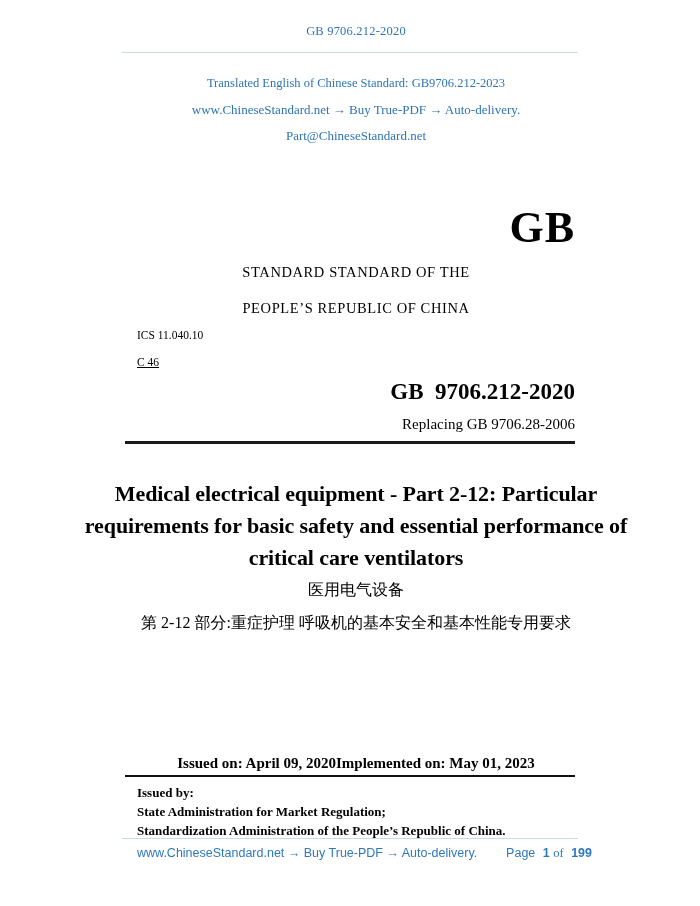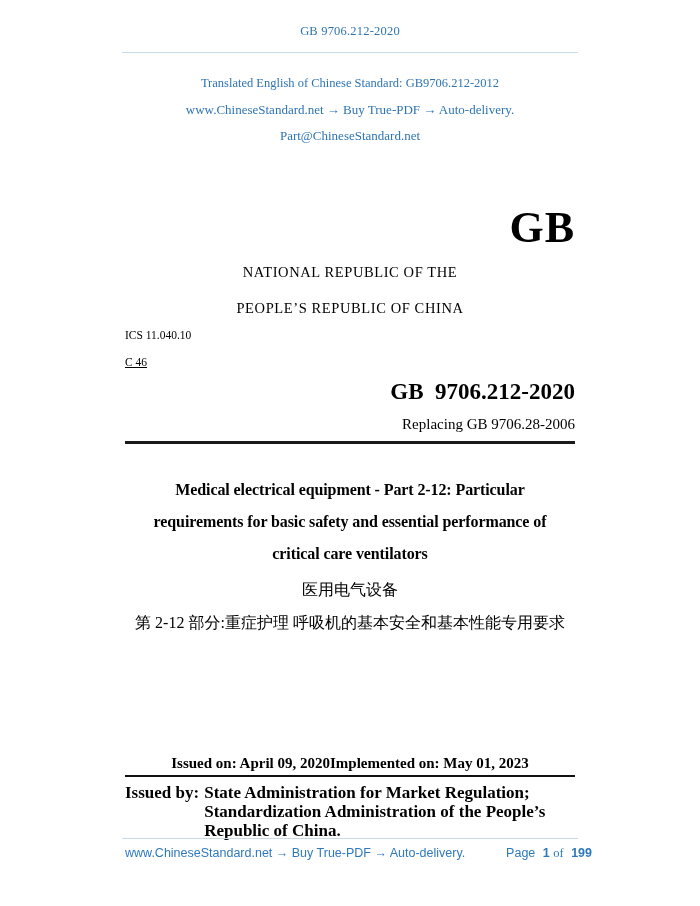--- a/index.html
+++ b/index.html
@@ -5,21 +5,21 @@
   html, body { margin: 0; padding: 0; background: #ffffff; }
   .page {
     position: relative;
     width: 700px;
     height: 906px;
     background: #ffffff;
     font-family: "Liberation Serif", serif;
     color: #000000;
     overflow: hidden;
   }
-  .abs { position: absolute; }
+  .abs { position: absolute; padding-left: 12px; }
   .center { left: 0; right: 0; text-align: center; }
   .blue { color: #2E74B5; }
 
   .running-header {
     top: 24px;
     font-size: 12.5px;
     letter-spacing: 0.2px;
   }
   .rule {
     position: absolute;
@@ -54,40 +54,41 @@
     right: 125px;
     font-size: 23px;
     font-weight: bold;
     white-space: pre;
   }
   .replacing { top: 416px; right: 125px; font-size: 15px; }
 
   .black-rule-1 { position:absolute; top: 441px; left: 125px; width: 450px; height: 2.5px; background: #1a1a1a; }
   .black-rule-2 { position:absolute; top: 775px; left: 125px; width: 450px; height: 1.5px; background: #111111; }
 
-  .title-en { font-weight: bold; font-size: 16px; letter-spacing: -0.1px; }
+  .title-en { font-weight: bold; font-size: 22px; letter-spacing: -0.1px; }
   .title-l1 { top: 481px; }
   .title-l2 { top: 513px; }
   .title-l3 { top: 545px; }
 
   .zh { font-size: 16px; font-family: "Liberation Serif", "DejaVu Sans", serif; }
   .zh-l1 { top: 580px; }
   .zh-l2 { top: 613px; }
   .iso-note { top: 648px; font-size: 15px; }
 
   .issued-row {
     top: 755px; left: 125px; right: 125px;
     display: flex; justify-content: center;
     font-size: 15px; font-weight: bold;
   }
   .issued-by-row {
     top: 783px; left: 125px; right: 110px;
     display: flex;
-    font-size: 17px; font-weight: bold;
+    font-size: 13px; font-weight: bold;
     line-height: 19px;
+    flex-direction: column;
   }
   .issued-by-label { white-space: pre; margin-right: 5px; }
 
   .footer-rule { top: 838px; }
   .footer-row {
     top: 846px; left: 125px; right: 108px;
     display: flex; justify-content: space-between;
     font-family: "Liberation Sans", sans-serif;
     font-size: 12.5px;
     color: #2E79BE;
@@ -97,33 +98,33 @@
 </style>
 </head>
 <body>
 
 <div class="page">
 
   <div class="abs center blue running-header">GB 9706.212-2020</div>
 
   <div class="rule header-rule"></div>
 
-  <div class="abs center blue promo-heading">Translated English of Chinese Standard: GB9706.212-2012</div>
+  <div class="abs center blue promo-heading">Translated English of Chinese Standard: GB9706.212-2023</div>
 
   <div class="abs center blue promo-links">
     <span class="u">www.ChineseStandard.net</span><span> → Buy True-PDF → Auto-delivery.</span>
   </div>
 
   <div class="abs center blue promo-email">
     <span class="u">Part@ChineseStandard.net</span>
   </div>
 
   <div class="abs gb-logo">GB</div>
 
-  <div class="abs center org-line1">NATIONAL REPUBLIC OF THE</div>
+  <div class="abs center org-line1">STANDARD STANDARD OF THE</div>
 
   <div class="abs center org-line2">PEOPLE’S REPUBLIC OF CHINA</div>
 
   <div class="abs ics">ICS 11.040.10</div>
 
   <div class="abs cls">C 46</div>
 
   <div class="abs standard-code">GB  9706.212-2020</div>
 
   <div class="abs replacing">Replacing GB 9706.28-2006</div>

